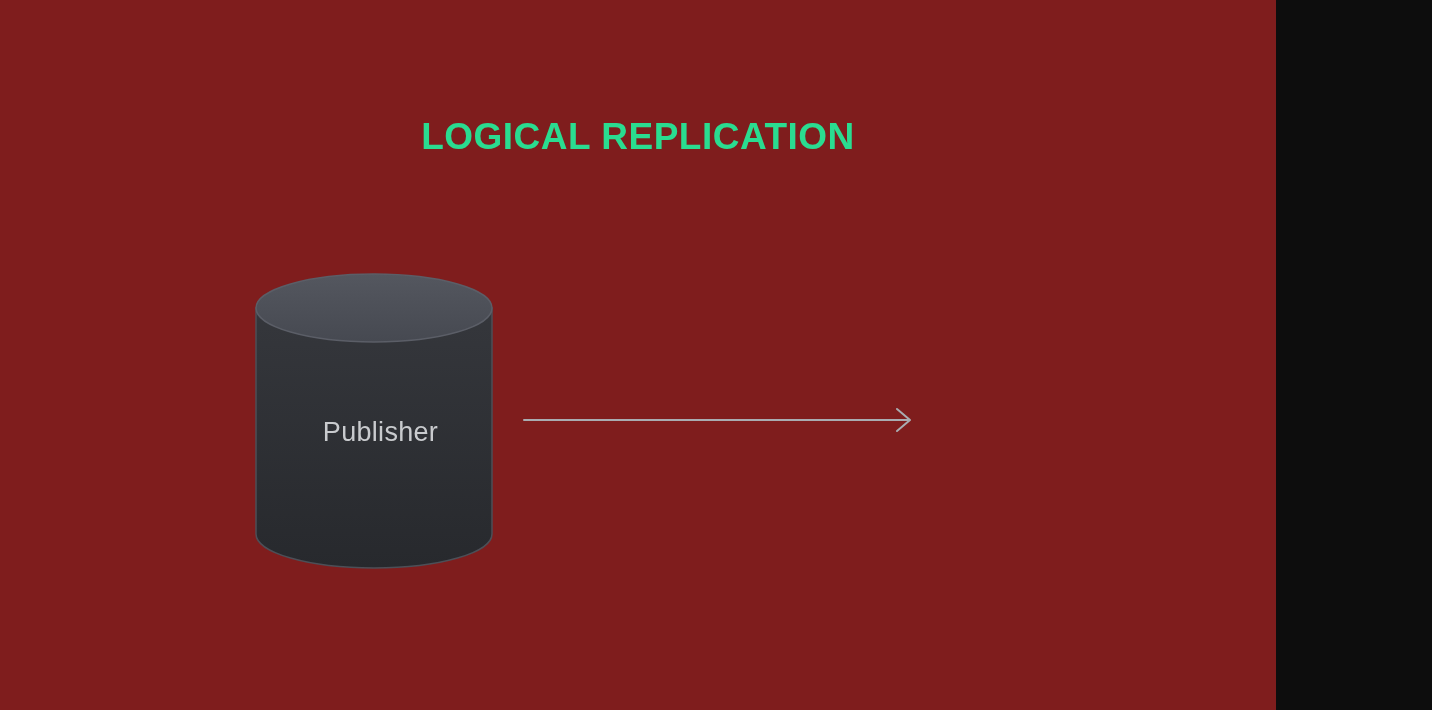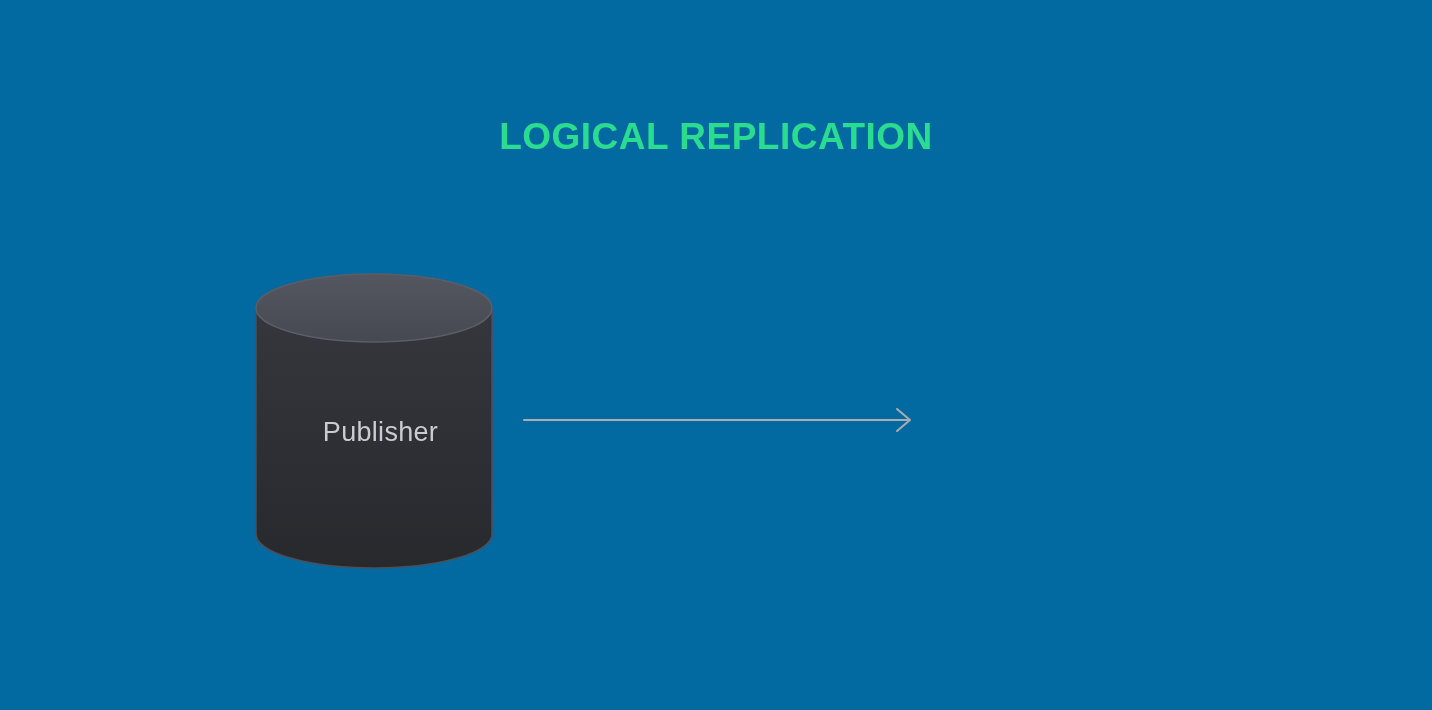--- a/index.html
+++ b/index.html
@@ -3,23 +3,23 @@
 <meta charset="utf-8">
 <style>
   html, body {
     margin: 0;
     padding: 0;
     background: #0d0d0d;
     font-family: "Liberation Sans", sans-serif;
   }
   .page {
     position: relative;
-    width: 1432px;
+    width: 1276px;
     height: 710px;
-    background: #0369a1;
+    background: #7f1d1d;
     overflow: hidden;
   }
   .diagram-title {
     position: absolute;
     top: 116px;
     left: 0;
     width: 100%;
     margin: 0;
     text-align: center;
     font-size: 37px;

